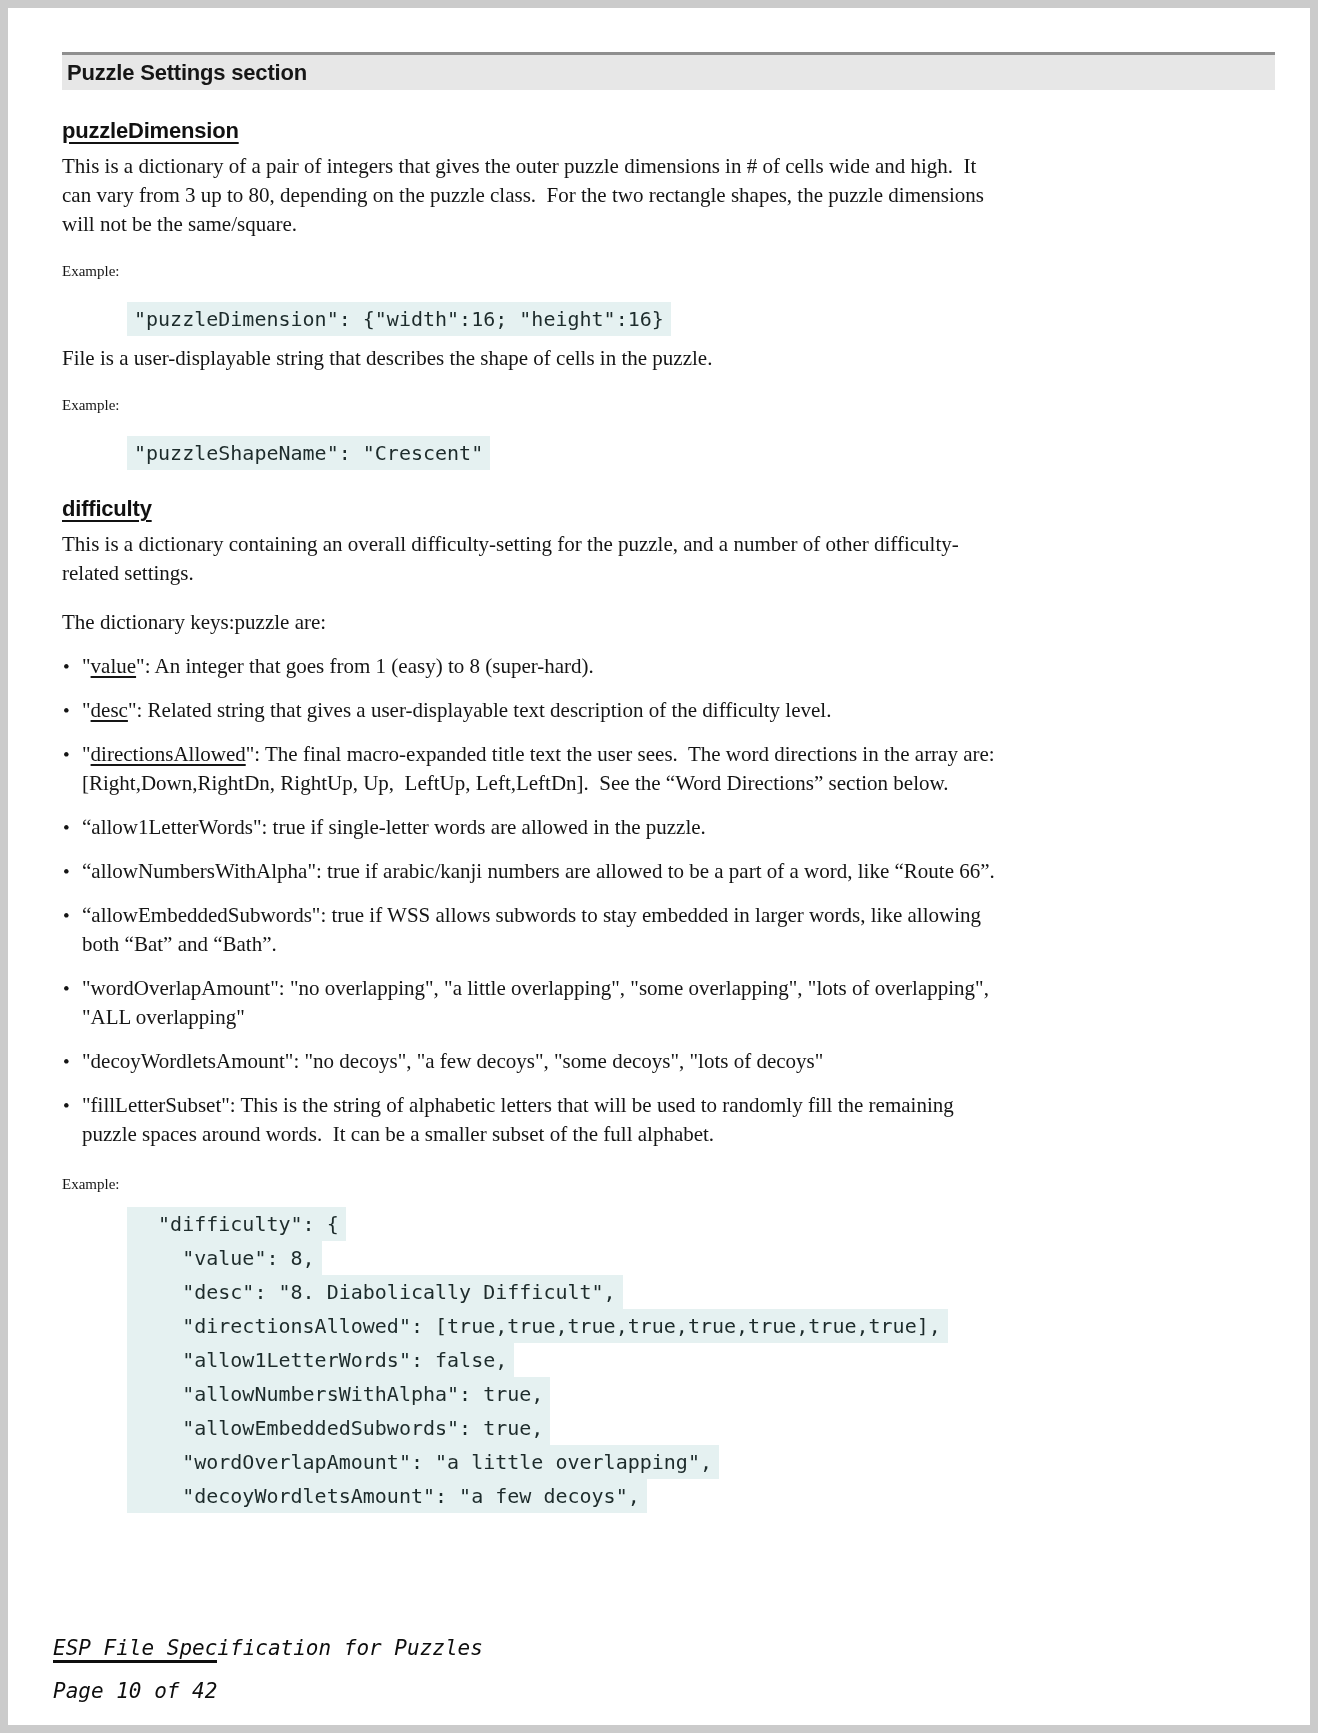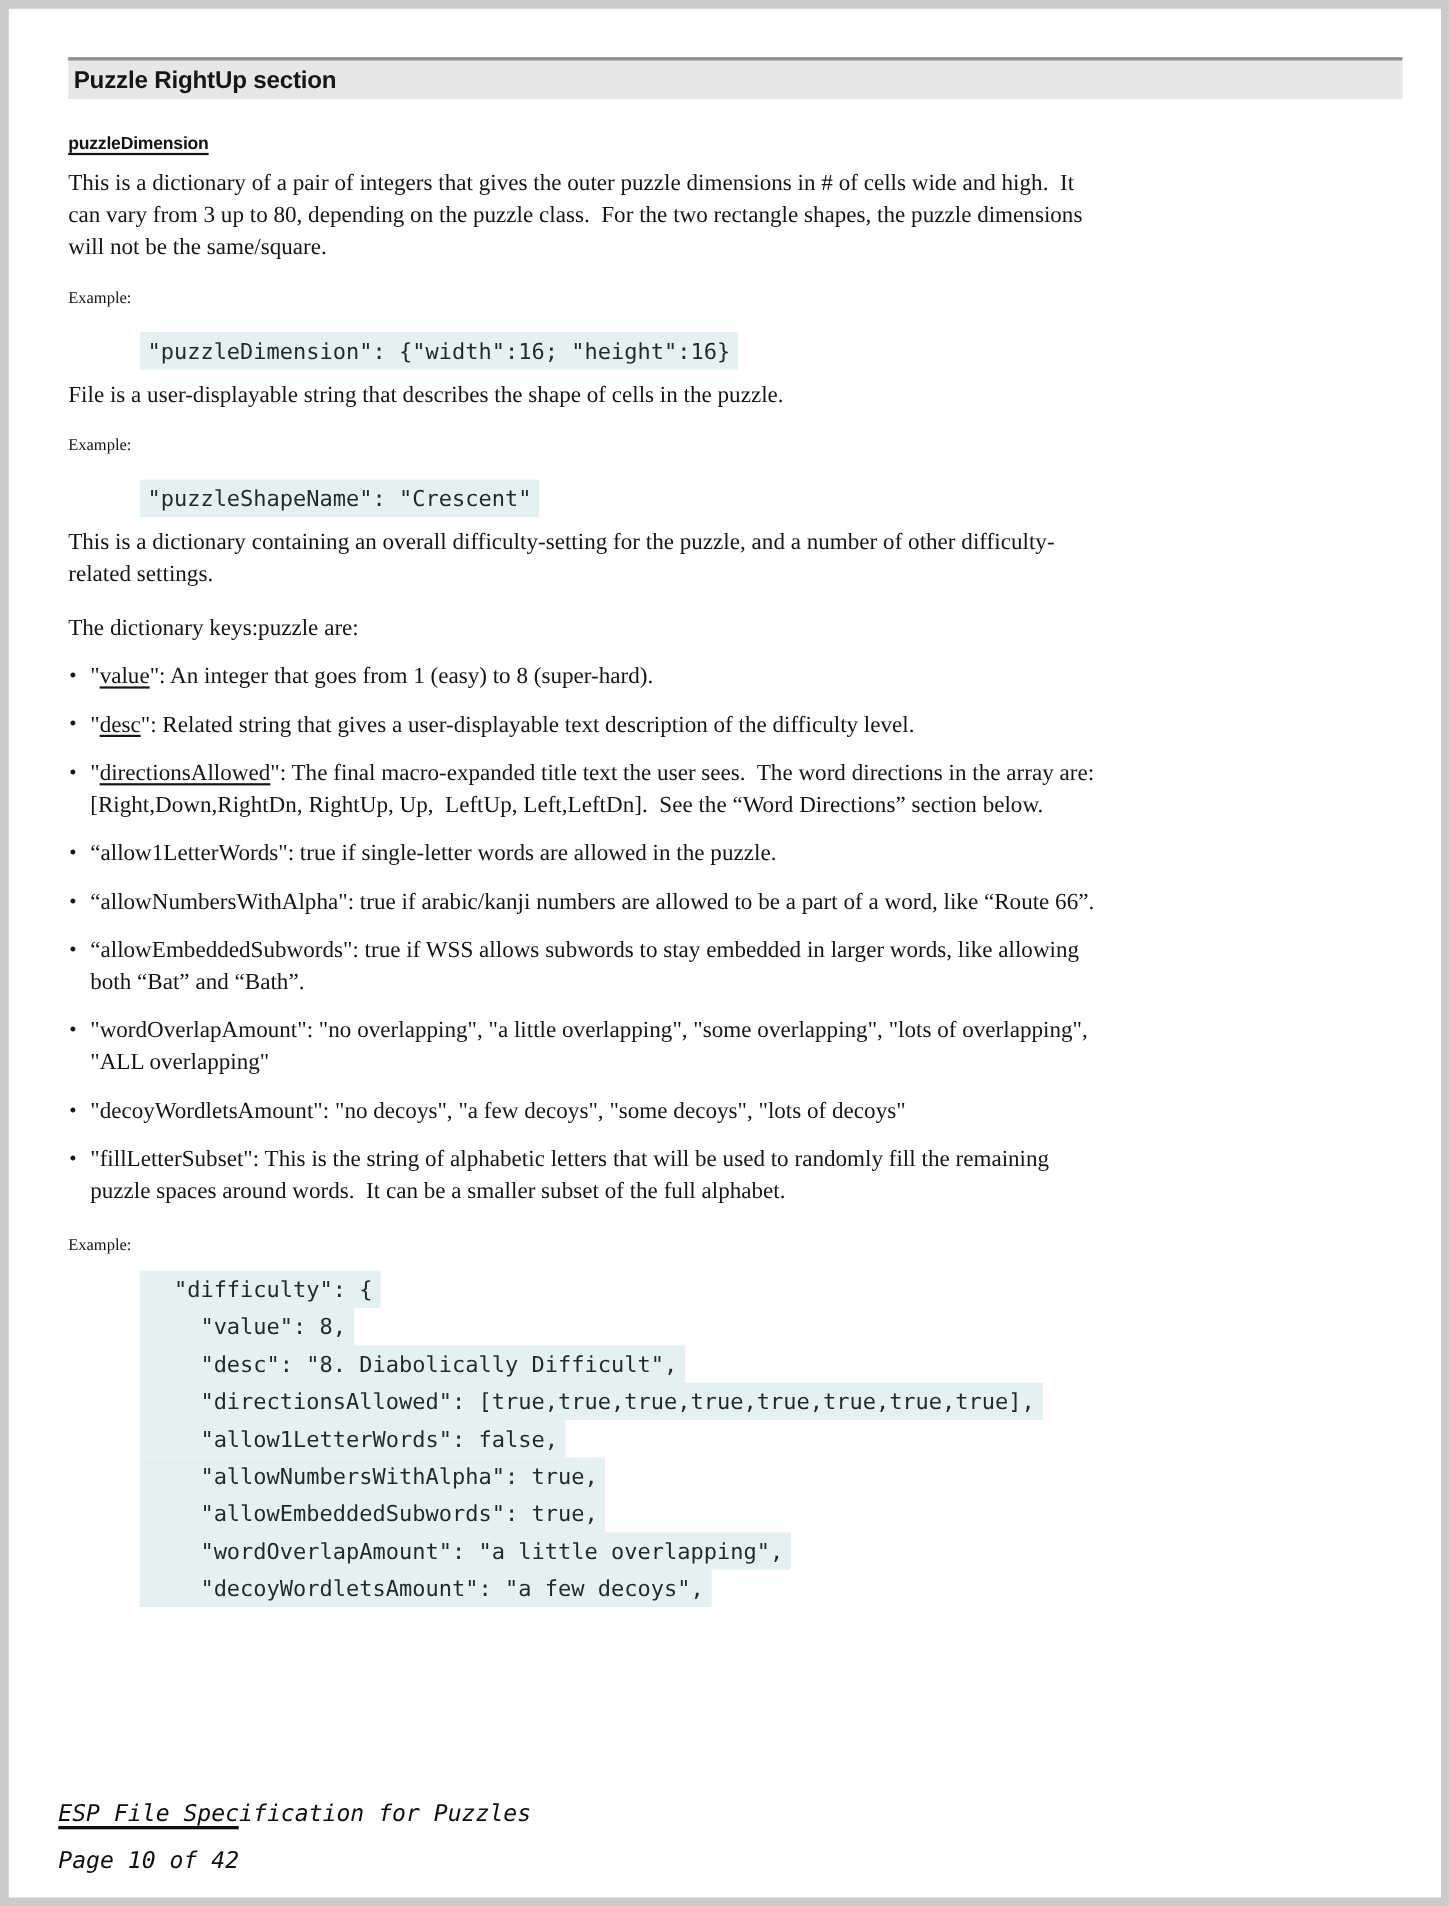--- a/index.html
+++ b/index.html
@@ -24,21 +24,21 @@
     font-family:"Liberation Sans", sans-serif;
     font-weight:bold; font-size:22px;
     padding-left:5px;
     letter-spacing:-0.2px;
     color:#161616;
   }
 
   h2 {
     margin:26px 0 0 0;
     font-family:"Liberation Sans", sans-serif;
-    font-weight:bold; font-size:16px; line-height:26px;
+    font-weight:bold; font-size:22px; line-height:26px;
     letter-spacing:-0.2px;
     text-decoration:underline;
     text-decoration-thickness:2px;
     text-underline-offset:4px;
     color:#111;
   }
   h2.first { margin-top:28px; }
 
   p { margin:0; }
   .body {
@@ -89,38 +89,39 @@
     padding-top:16px;
   }
 </style>
 </head>
 <body>
 
 <div class="page">
   <div class="content">
 
     <div class="section-bar">
-      <span>Puzzle RightUp section</span>
+      <span>Puzzle Settings section</span>
     </div>
 
     <h2 class="first">puzzleDimension</h2>
     <p class="body">This is a dictionary of a pair of integers that gives the outer puzzle dimensions in # of cells wide and high.  It
 can vary from 3 up to 80, depending on the puzzle class.  For the two rectangle shapes, the puzzle dimensions
 will not be the same/square.</p>
     <p class="example">Example:</p>
     <div class="code">
         <div class="codeline"><span>"puzzleDimension": {"width":16; "height":16}</span></div>
       </div>
 
     <p class="body">File is a user-displayable string that describes the shape of cells in the puzzle.</p>
     <p class="example">Example:</p>
     <div class="code">
         <div class="codeline"><span>"puzzleShapeName": "Crescent"</span></div>
       </div>
 
+    <h2>difficulty</h2>
     <p class="body">This is a dictionary containing an overall difficulty-setting for the puzzle, and a number of other difficulty-
 related settings.</p>
     <p class="keys-intro">The dictionary keys:puzzle are:</p>
 
     <ul class="keys">
         <li><span>"</span><span class="u">value</span><span class="rest">": An integer that goes from 1 (easy) to 8 (super-hard).</span></li>
         <li><span>"</span><span class="u">desc</span><span class="rest">": Related string that gives a user-displayable text description of the difficulty level.</span></li>
         <li><span>"</span><span class="u">directionsAllowed</span><span class="rest">": The final macro-expanded title text the user sees.  The word directions in the array are:
 [Right,Down,RightDn, RightUp, Up,  LeftUp, Left,LeftDn].  See the “Word Directions” section below.</span></li>
         <li><span>“</span><span>allow1LetterWords</span><span class="rest">": true if single-letter words are allowed in the puzzle.</span></li>

